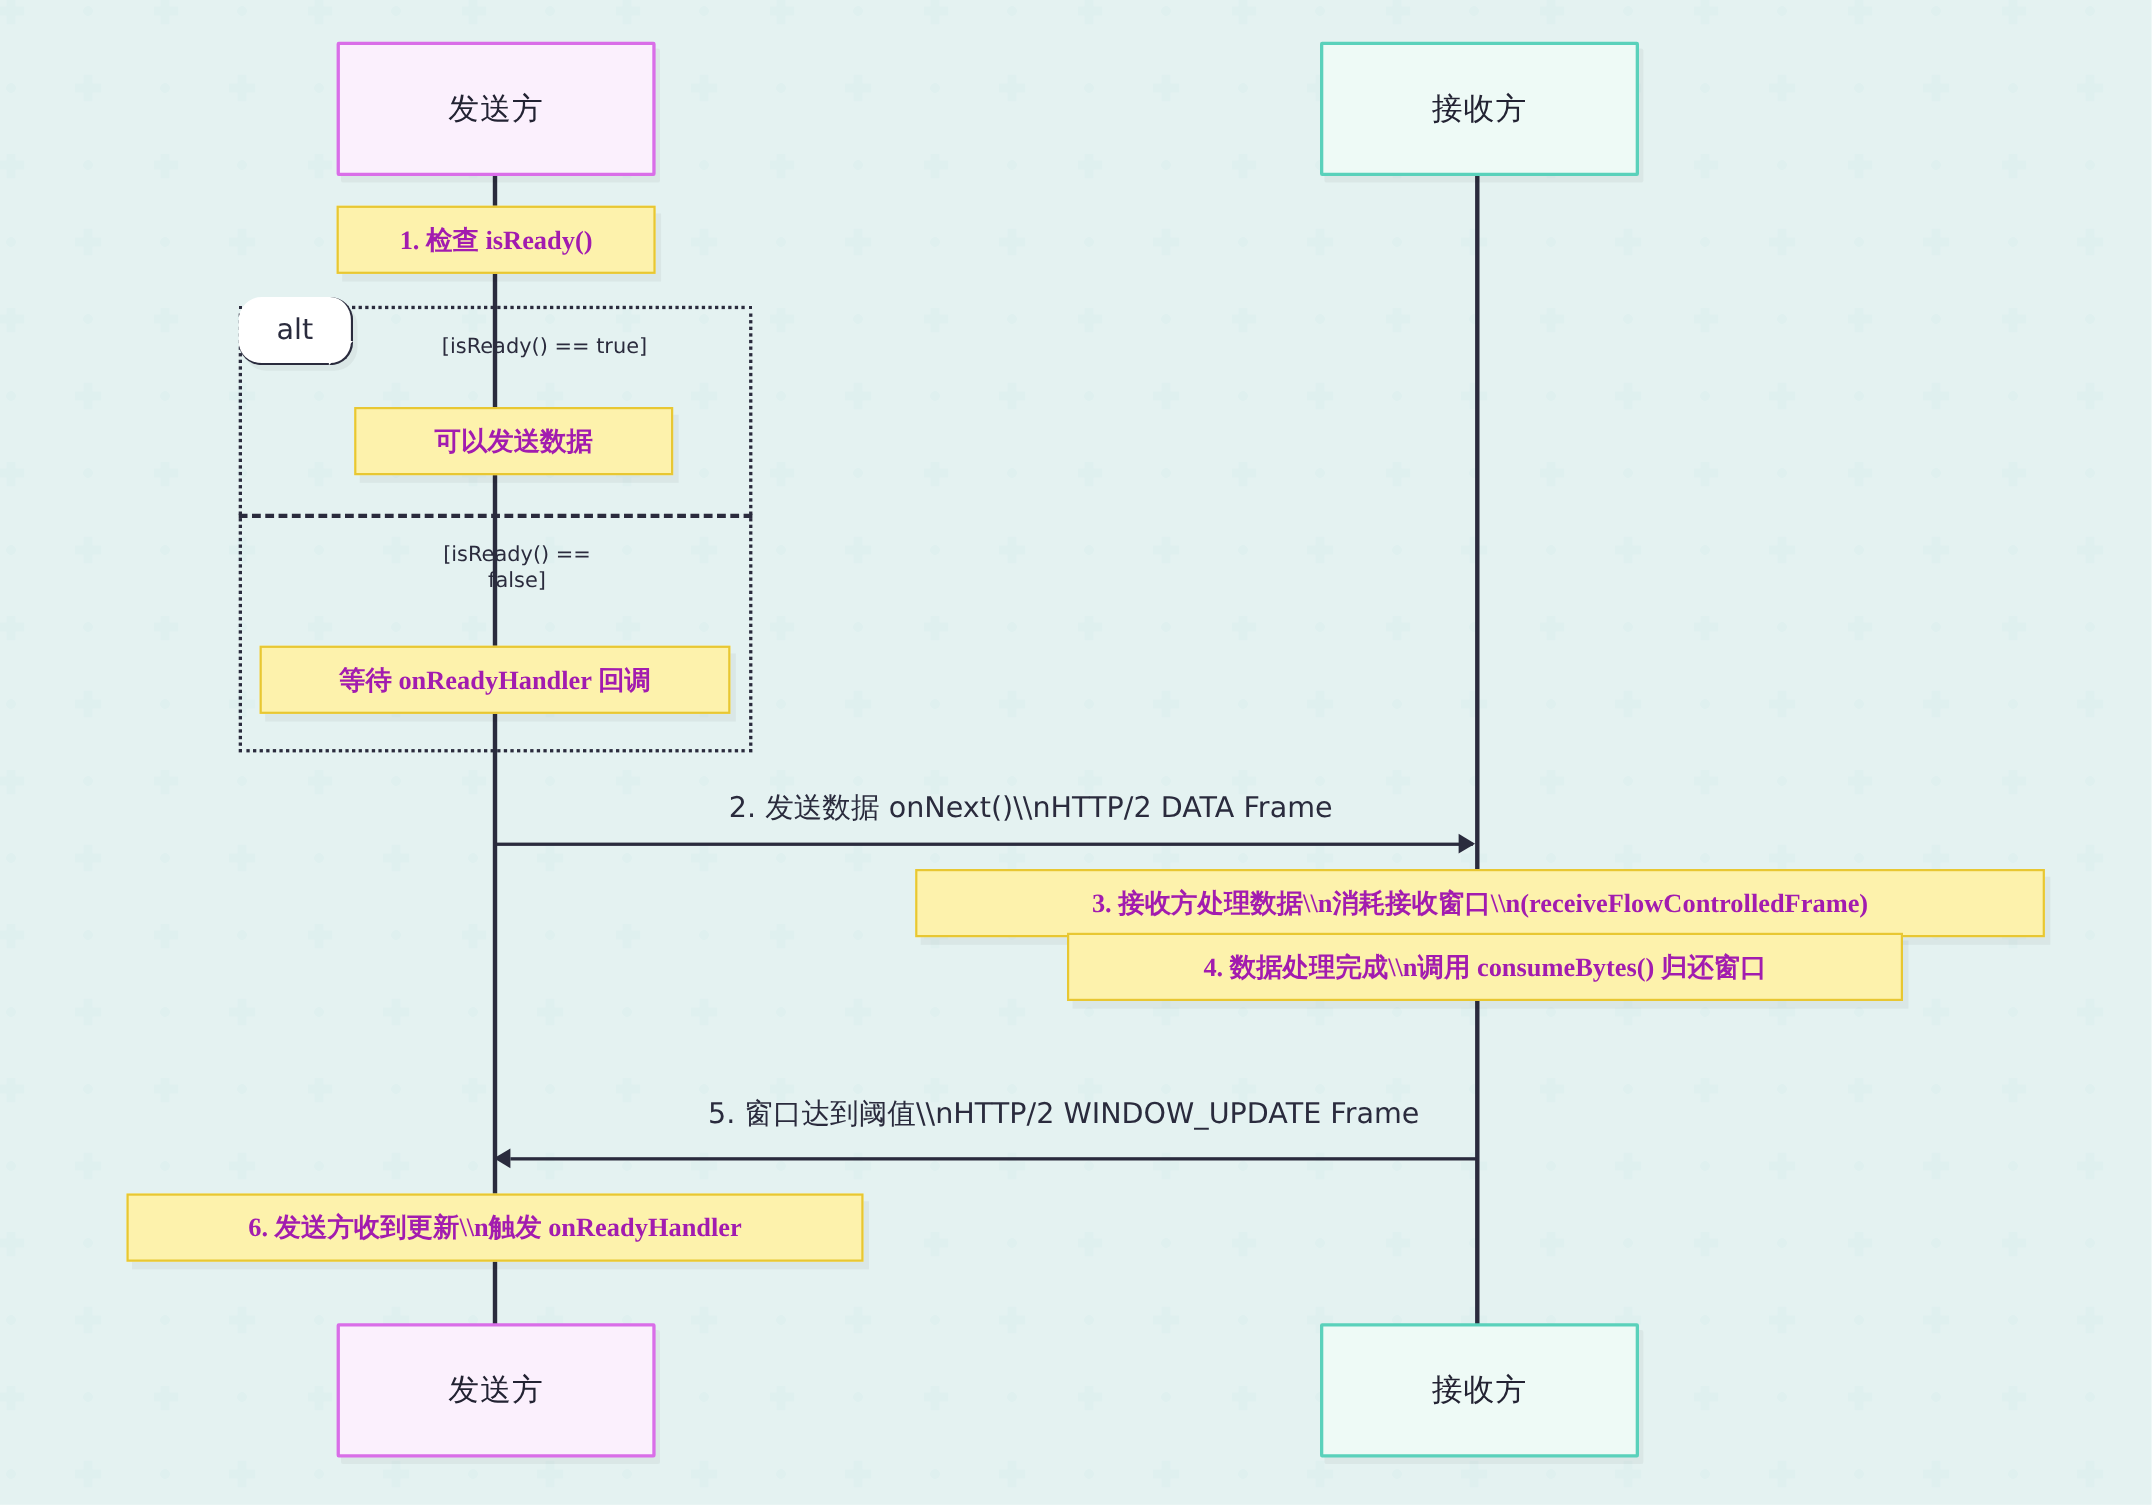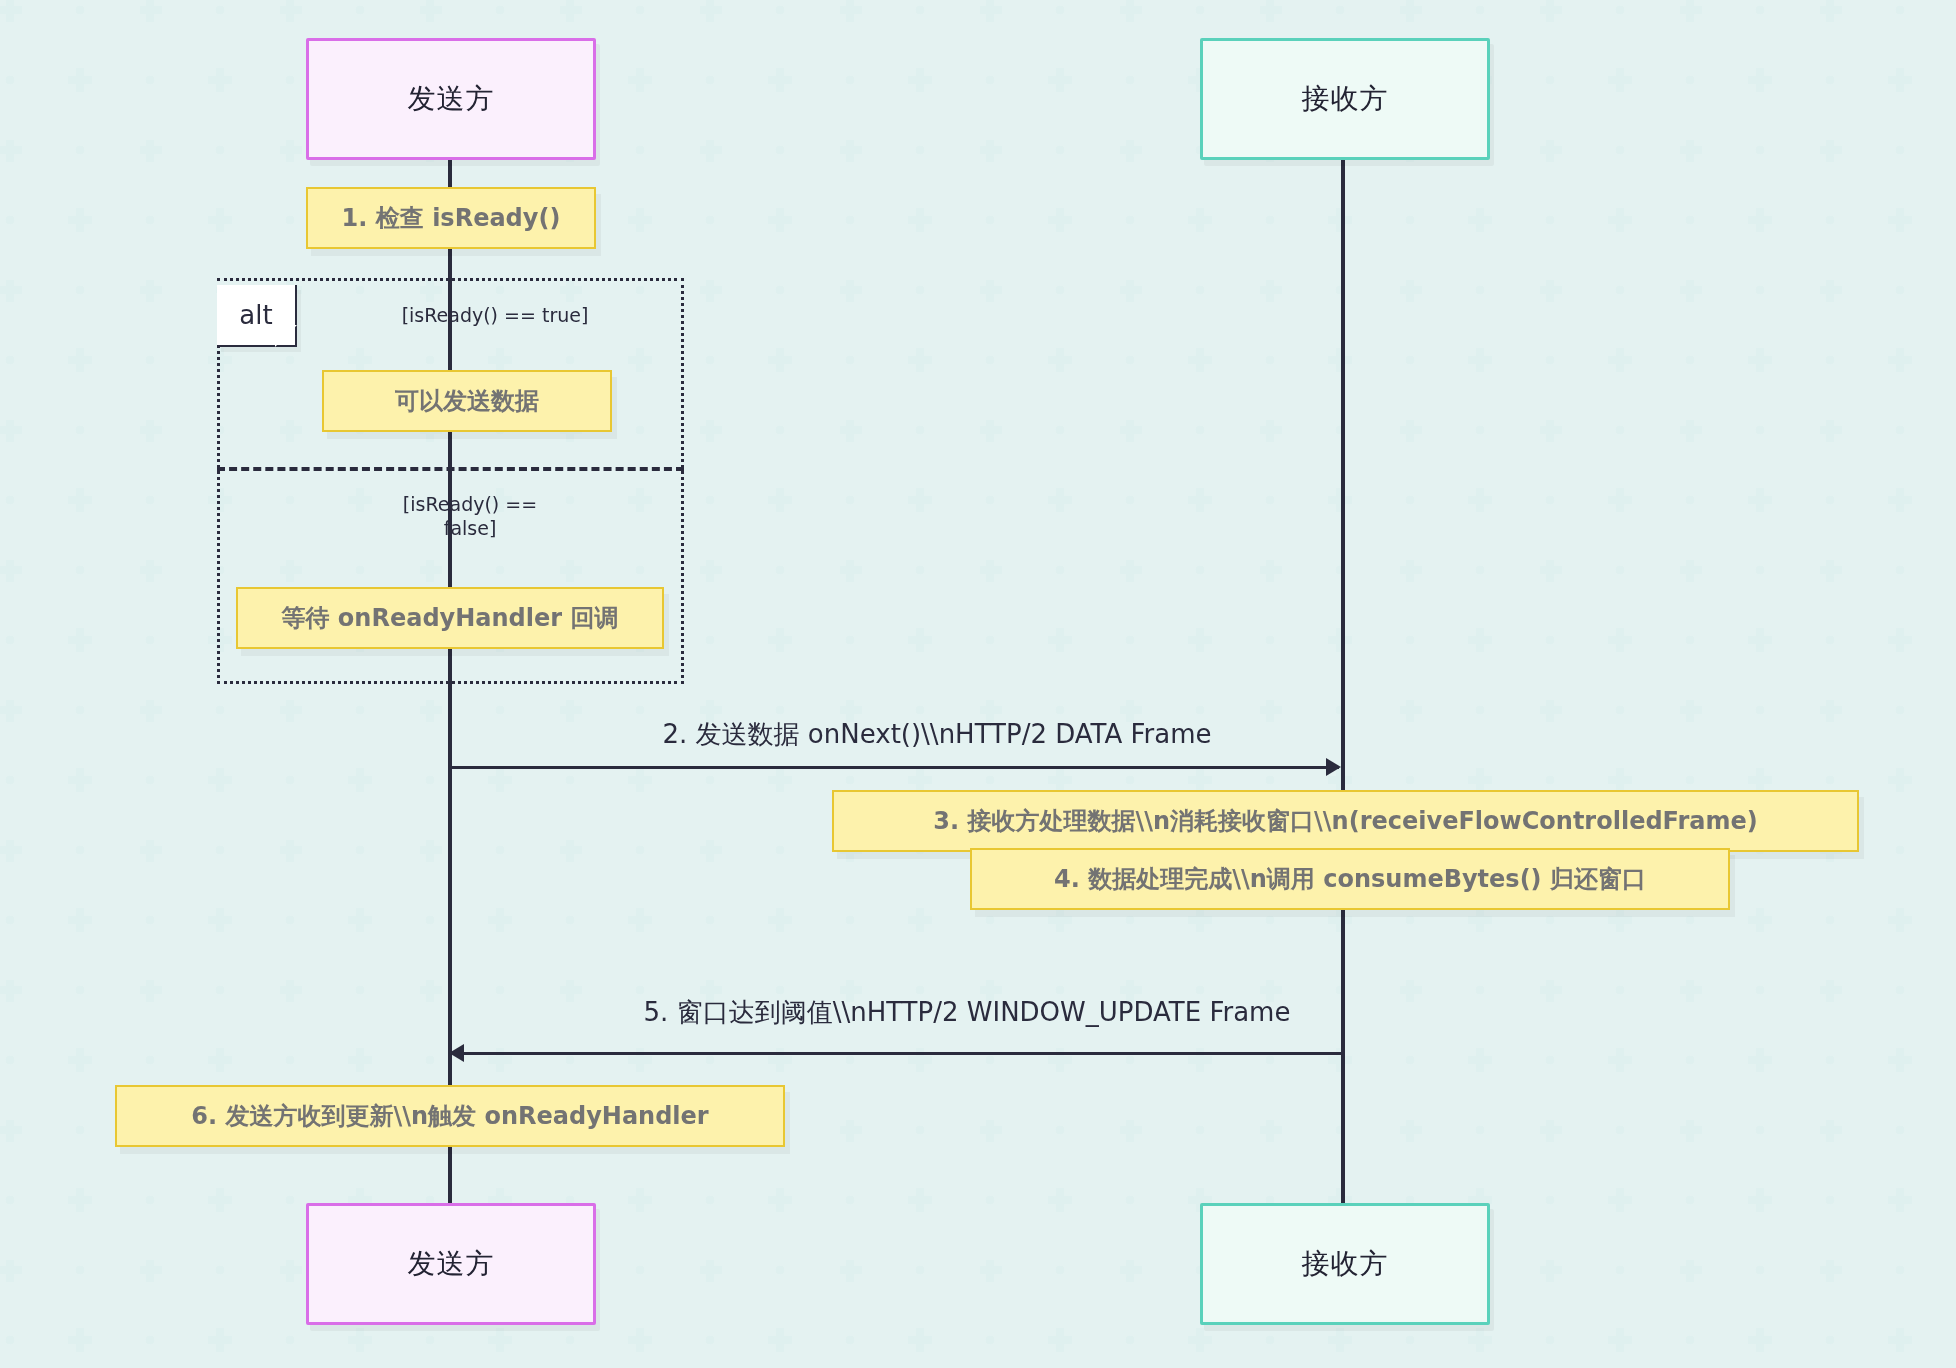--- a/index.html
+++ b/index.html
@@ -67,24 +67,25 @@
   .note {
     position: absolute;
     box-sizing: border-box;
     background: #fdf2ac;
     border: 2px solid #e8c732;
     display: flex;
     align-items: center;
     justify-content: center;
     font-size: 24px;
     font-weight: bold;
-    color: #737373;
+    color: #a21caf;
     box-shadow: 5px 7px 0 0 rgba(0,0,0,0.045);
     white-space: nowrap;
     padding: 0 14px;
+    font-family: Liberation Serif, serif;
   }
 
   
   #alt-fragment {
     position: absolute;
     box-sizing: border-box;
     border: 3px dotted #2a2b3d;
     background: transparent;
   }
   .alt-divider {
@@ -172,21 +173,21 @@
   <div class="lifeline" style="left:1341px; top:158px; height:1048px;"></div>
 
   <div class="actor-box actor-sender" style="left:306px; top:38px; width:290px; height:122px;">发送方</div>
 
   <div class="actor-box actor-receiver" style="left:1200px; top:38px; width:290px; height:122px;">接收方</div>
 
   <div class="note" style="left:306px; top:187px; width:290px; height:62px;">1. 检查 isReady()</div>
 
   <div id="alt-fragment" style="left:217px; top:278px; width:467px; height:406px;"></div>
 
-  <div id="alt-label-box" style="left:217px; top:285px; width:80px; height:62px;">alt</div>
+  <div id="alt-label-box" style="left:217px; top:270px; width:104px; height:62px;border-radius:21px;">alt</div>
 
   <div class="alt-cond" style="left:330px; top:288px; width:330px;">[isReady() == true]</div>
 
   <div class="note" style="left:306px; top:370px; width:290px; height:62px;margin-left:16px;">可以发送数据</div>
 
   <div class="alt-divider" style="left:217px; top:467px; width:467px;"></div>
 
   <div class="alt-cond" style="left:330px; top:477px; width:280px;">[isReady() ==
 false]</div>
 

